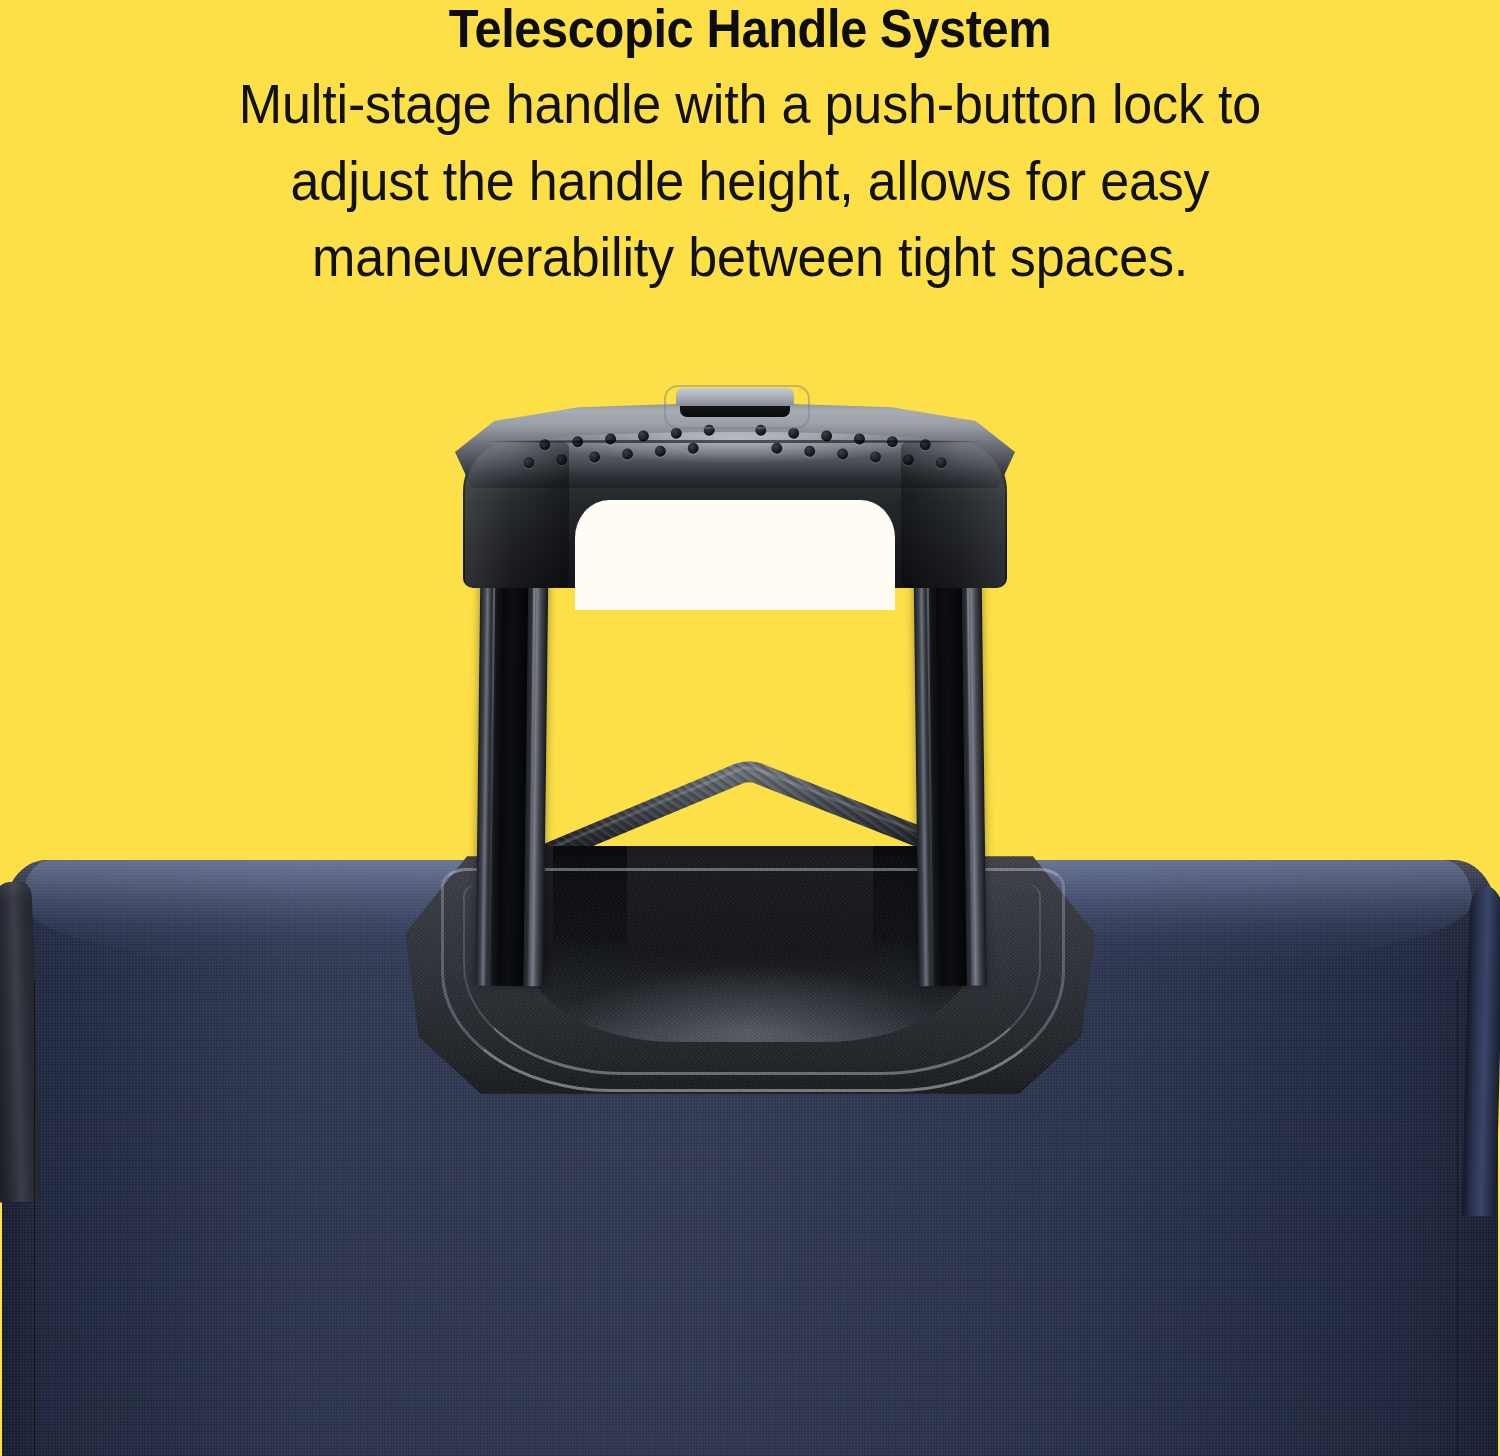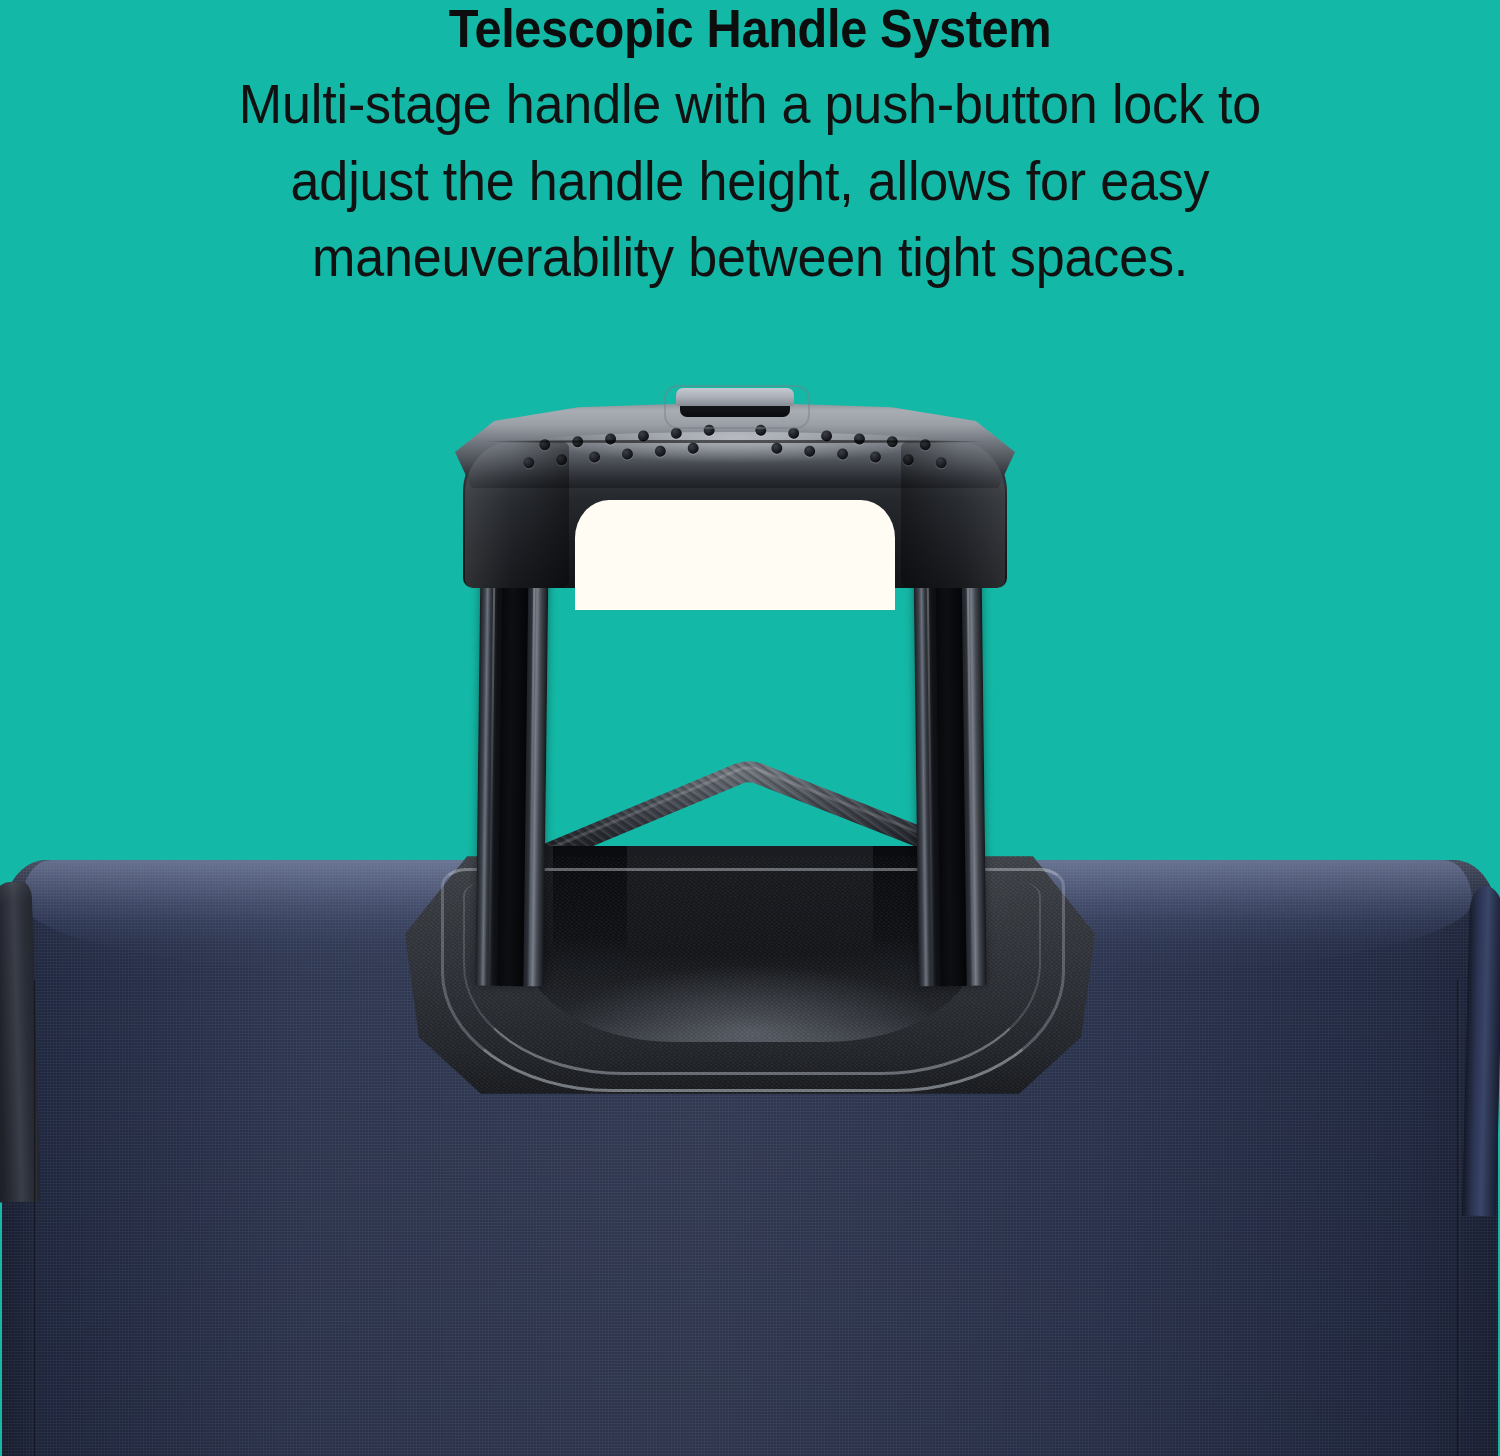--- a/index.html
+++ b/index.html
@@ -10,21 +10,21 @@
     width: 1500px;
     height: 1456px;
     background: #fffcf4;
     font-family: "Liberation Sans", sans-serif;
     overflow: hidden;
   }
   #page {
     position: relative;
     width: 1500px;
     height: 1456px;
-    background: #14b8a6;
+    background: #fde047;
     overflow: hidden;
   }
 
   
   .text-block {
     position: absolute;
     left: 0;
     top: 0;
     width: 1500px;
     text-align: center;

